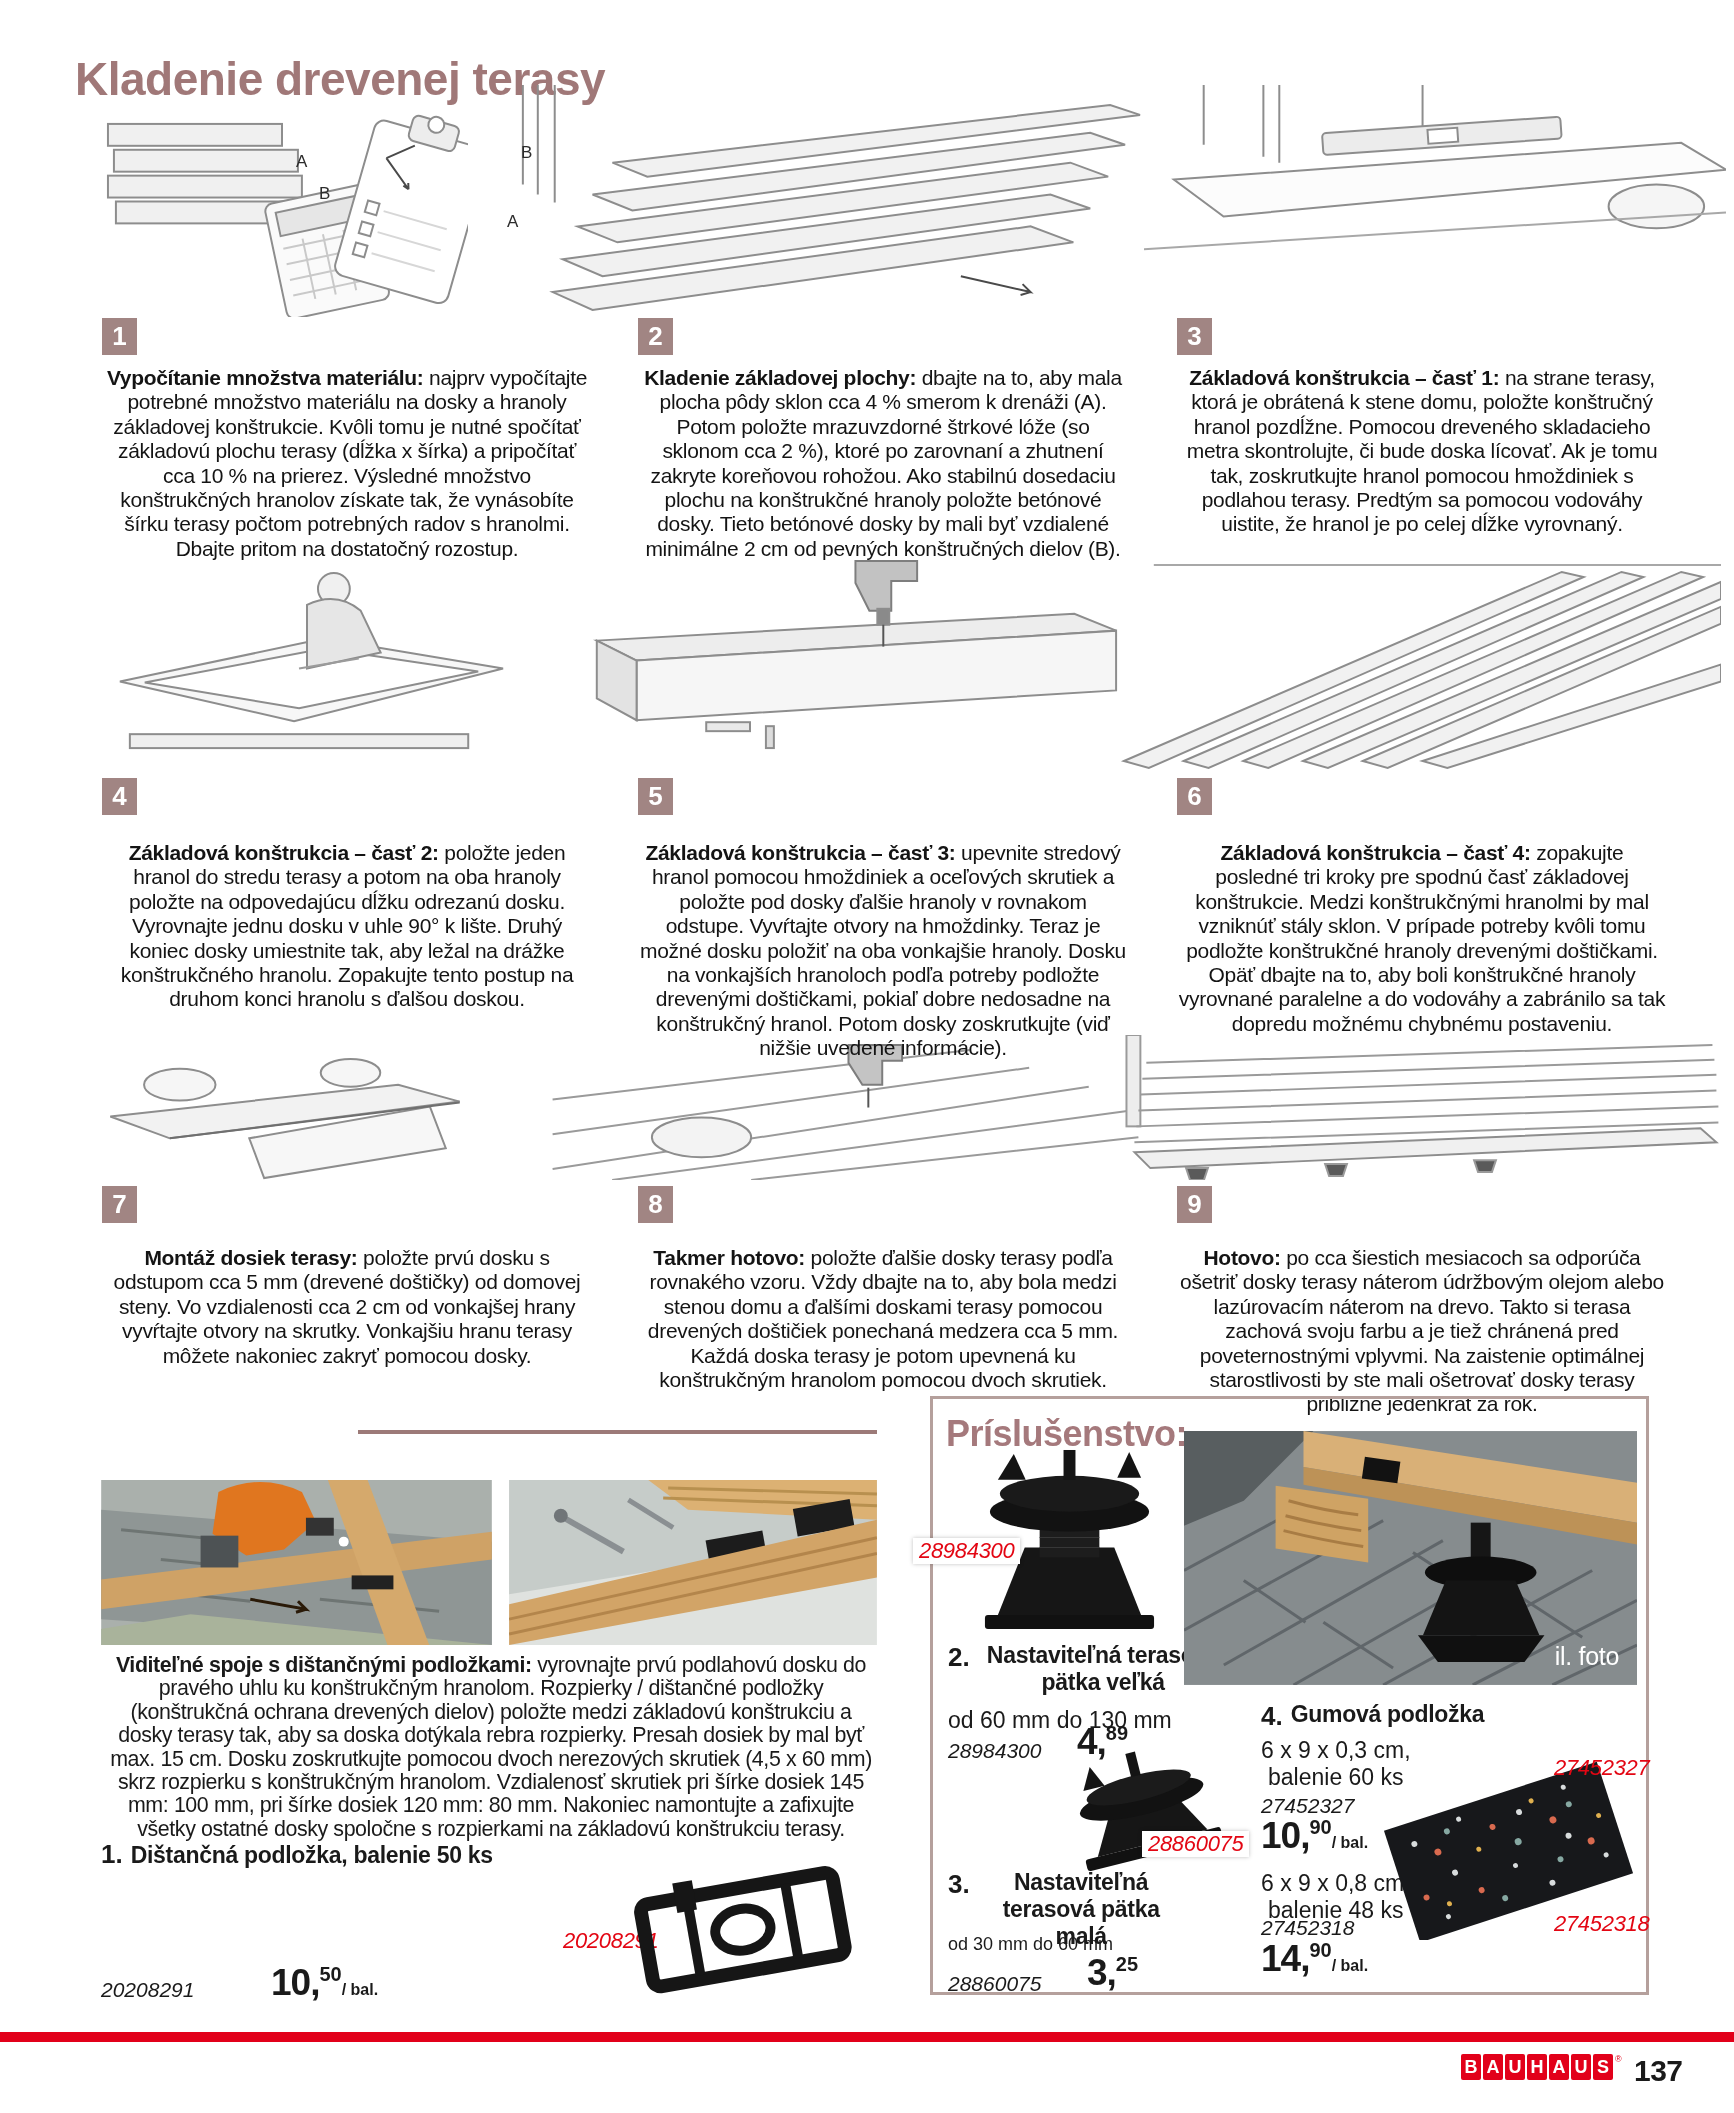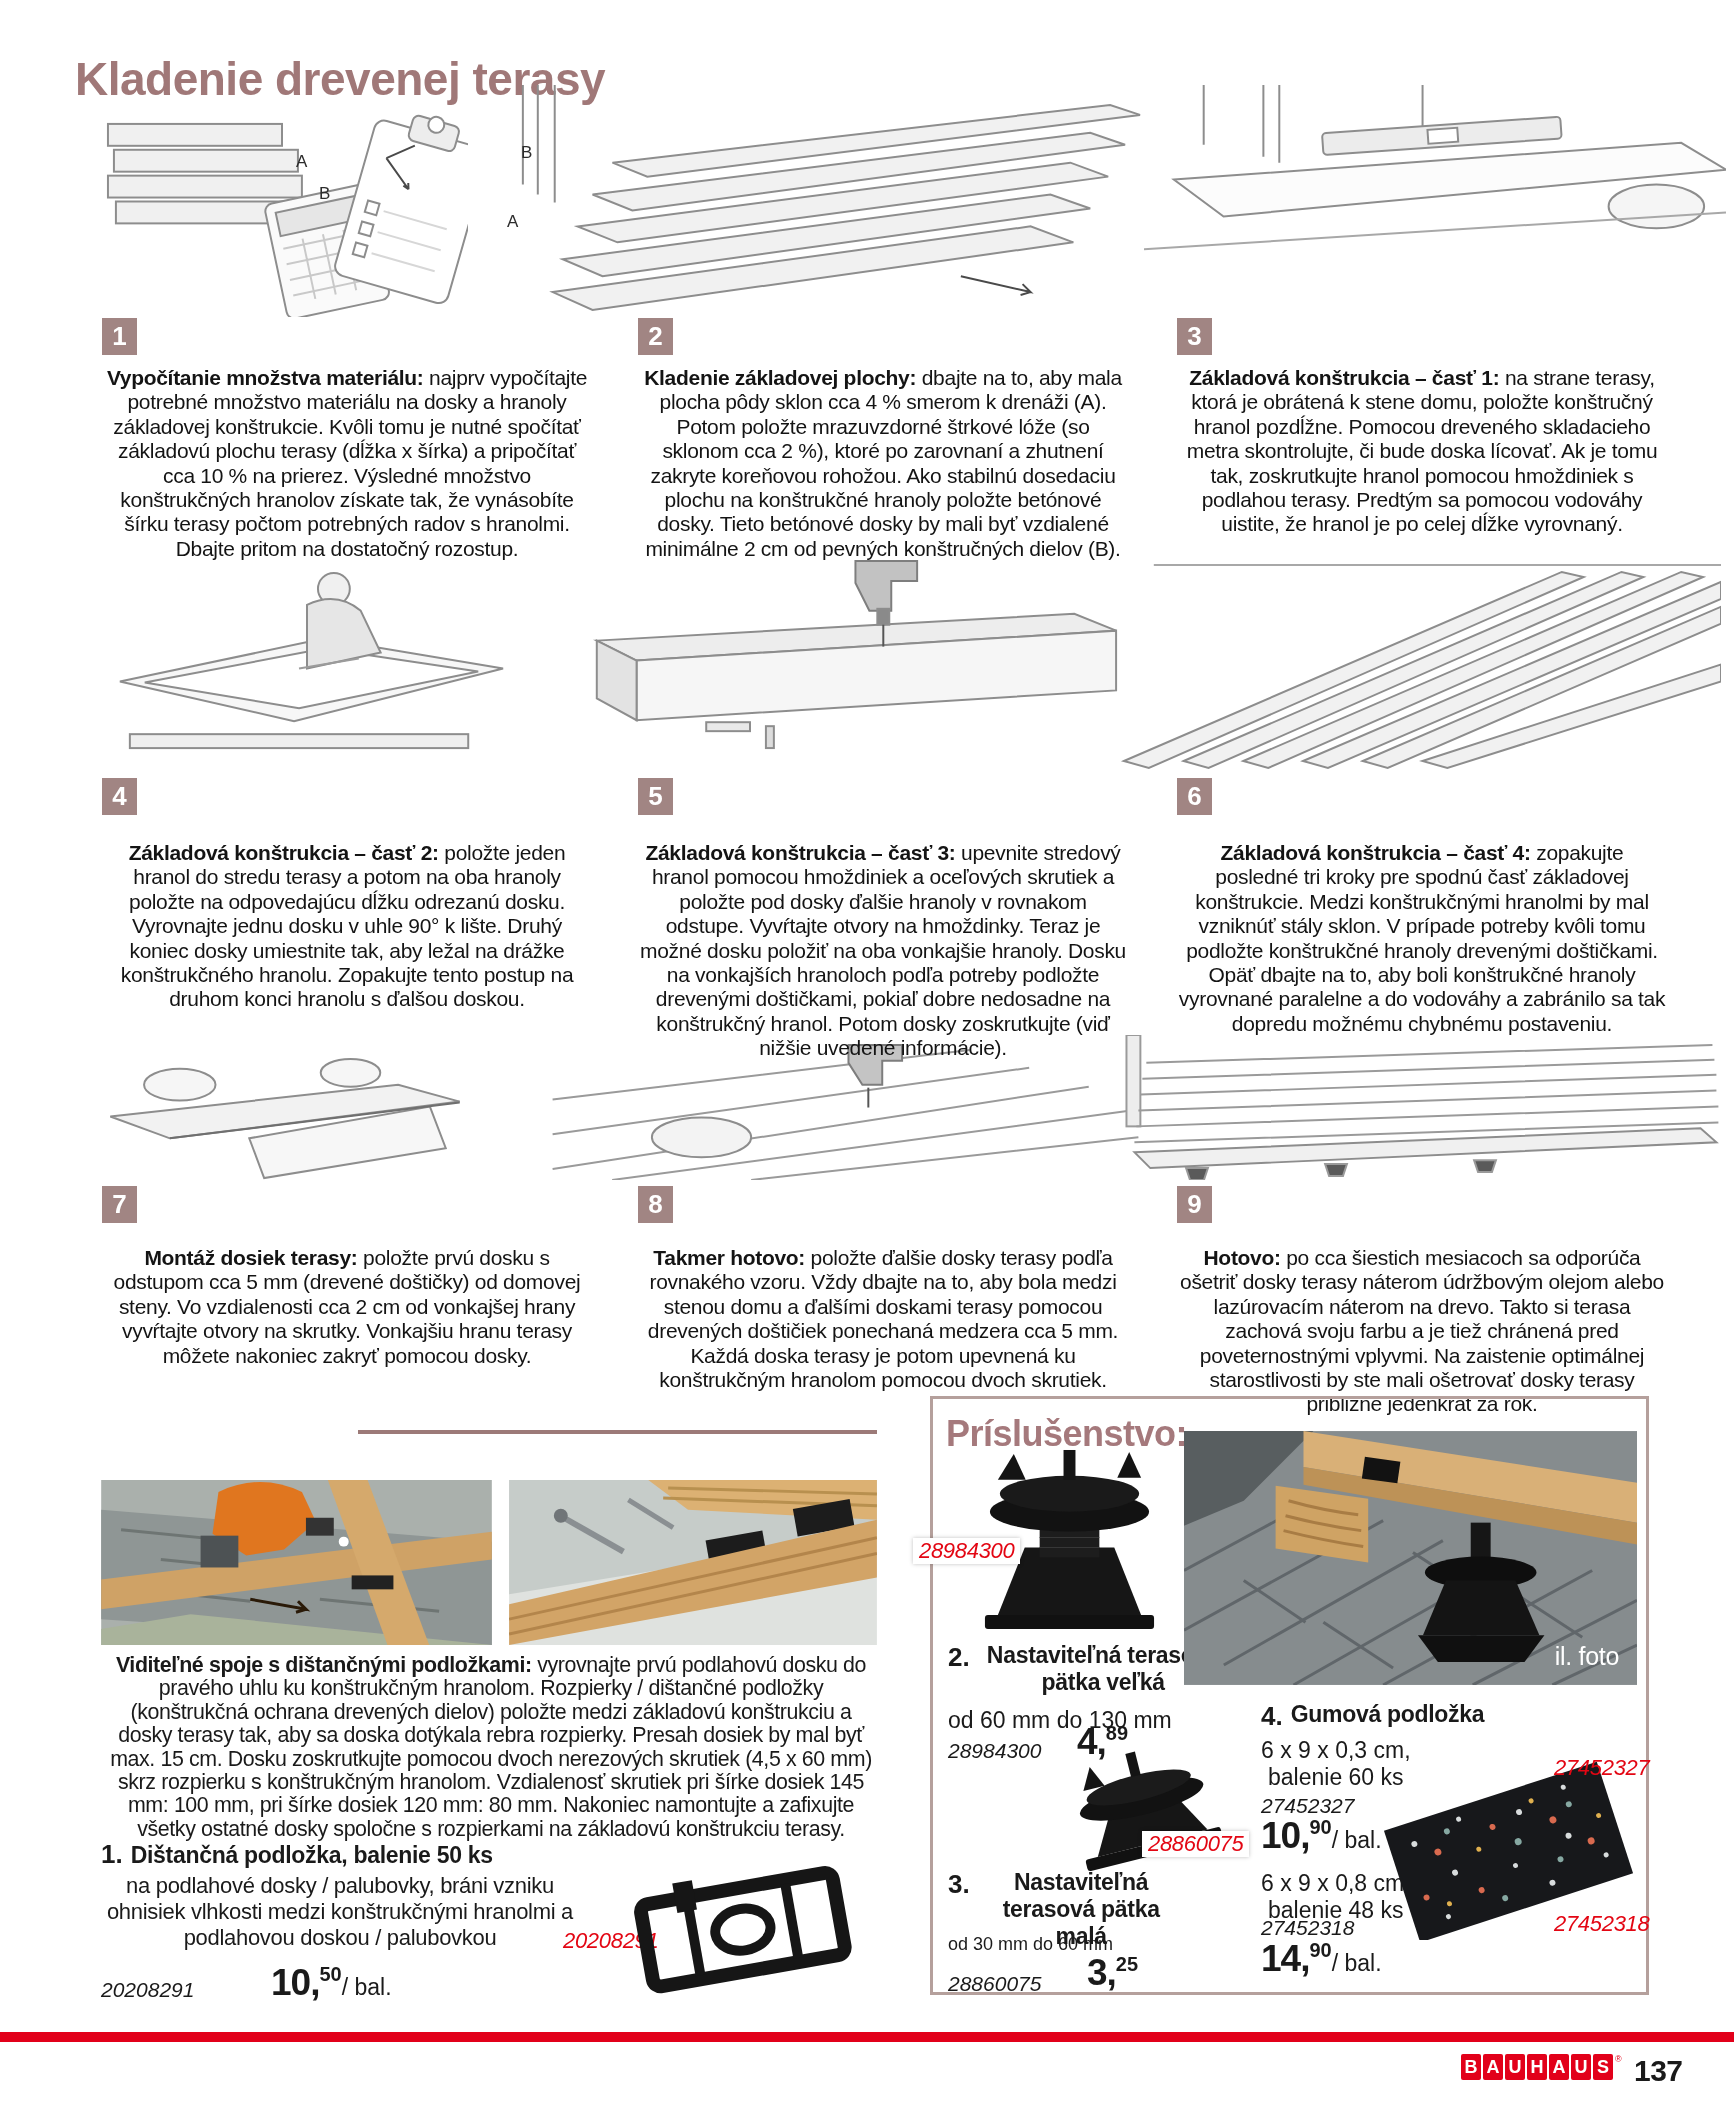--- a/index.html
+++ b/index.html
@@ -21,21 +21,21 @@
   .ph svg{display:block;width:100%;height:100%;}
   .para{font-size:21.4px;line-height:23.4px;letter-spacing:-0.4px;width:780px;}
   .prod-title{font-size:23px;font-weight:bold;letter-spacing:-0.3px;}
   .prod-num{font-size:26px;font-weight:bold;margin-right:8px;}
   .prod-desc{font-size:22px;line-height:26px;letter-spacing:-0.3px;width:478px;}
   .code{font-style:italic;font-size:21px;color:#1a1a1a;}
   .red-code{font-style:italic;font-size:22px;color:#e30613;letter-spacing:-0.3px;}
   .price{white-space:nowrap;}
   .p-int{font-size:37px;font-weight:bold;letter-spacing:-1px;}
   .p-sup{font-size:20px;font-weight:bold;vertical-align:14px;}
-  .p-unit{font-size:23px;font-weight:normal;}
+  .p-unit{font-size:16px;font-weight:bold;}
   .panel{border:3px solid #b5a09c;}
   .panel-title{font-size:36px;font-weight:bold;color:#a5797c;letter-spacing:-0.5px;}
   .name2{display:flex;}
   .ilfoto{color:#fff;font-size:25px;letter-spacing:-0.3px;}
   .redbar{background:#e2001a;}
   .logo{display:flex;gap:2px;align-items:flex-start;}
   .logo .tile{width:20px;height:26px;background:#e2001a;color:#fff;font-weight:bold;
               font-size:18px;display:flex;align-items:center;justify-content:center;border-radius:2px;}
   .reg{font-size:9px;color:#e2001a;}
   .pageno{font-size:30px;font-weight:bold;color:#1a1a1a;letter-spacing:-0.5px;}
@@ -240,21 +240,20 @@
       <circle cx="52" cy="36" r="7" fill="#707578"></circle>
       <line x1="120" y1="20" x2="165" y2="48" stroke="#8a8f92" stroke-width="5"></line>
     </svg>
   </div>
 
   <div class="abs para" style="left:101px;top:1654px;"><span class="lead">Viditeľné spoje s dištančnými podložkami:</span><span> vyrovnajte prvú podlahovú dosku do pravého uhlu ku konštrukčným hranolom. Rozpierky / dištančné podložky (konštrukčná ochrana drevených dielov) položte medzi základovú konštrukciu a dosky terasy tak, aby sa doska dotýkala rebra rozpierky. Presah dosiek by mal byť max. 15 cm. Dosku zoskrutkujte pomocou dvoch nerezových skrutiek (4,5 x 60 mm) skrz rozpierku s konštrukčným hranolom. Vzdialenosť skrutiek pri šírke dosiek 145 mm: 100 mm, pri šírke dosiek 120 mm: 80 mm. Nakoniec namontujte a zafixujte všetky ostatné dosky spoločne s rozpierkami na základovú konštrukciu terasy.</span></div>
 
   <div class="abs" style="left:101px;top:1839px;">
     <span class="prod-num">1.</span><span class="prod-title">Dištančná podložka, balenie 50 ks</span>
   </div>
-  <div class="abs prod-desc" style="left:101px;top:1873px;">na podlahové dosky / palubovky, bráni vzniku ohnisiek vlhkosti medzi konštrukčnými hranolmi a podlahovou doskou / palubovkou</div>
   <div class="abs code" style="left:101px;top:1978px;">20208291</div>
   <div class="abs price" style="left:271px;top:1962px;">
     <span class="p-int">10,</span><span class="p-sup">50</span><span class="p-unit">/ bal.</span>
   </div>
   <div class="abs red-code" style="left:563px;top:1928px;">20208291</div>
 
   <div class="abs ph" style="left:627px;top:1856px;width:234px;height:144px;">
     <svg viewBox="0 0 235 145">
       <g transform="rotate(-10 117 72)">
         <rect x="18" y="32" width="196" height="84" rx="8" fill="none" stroke="#161616" stroke-width="14"></rect>

